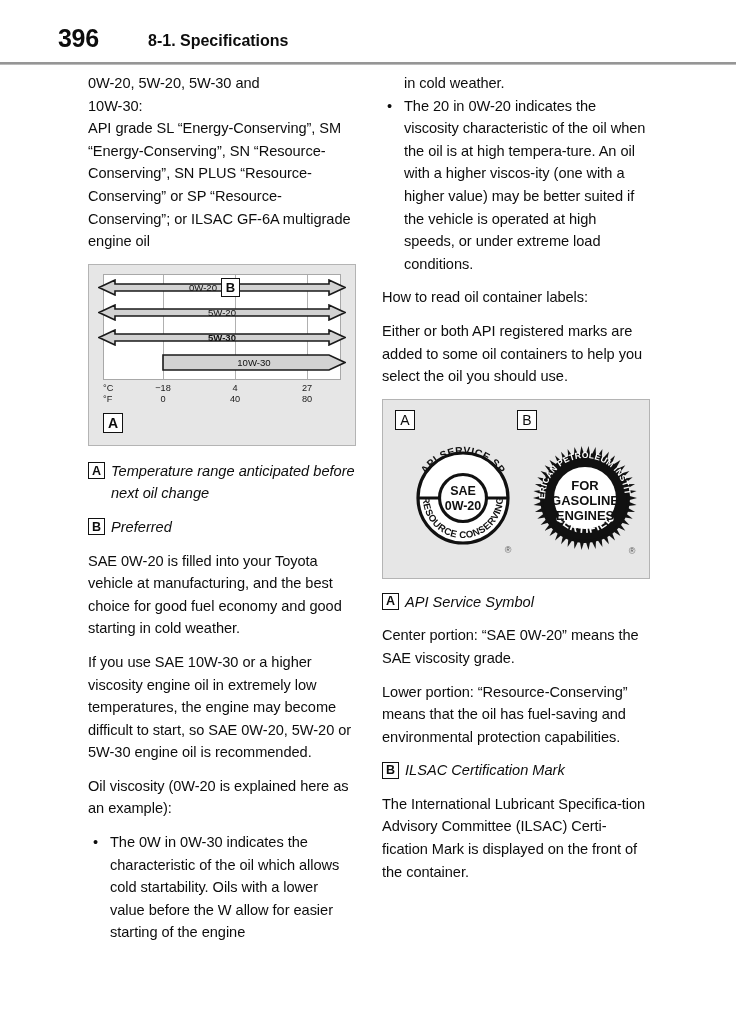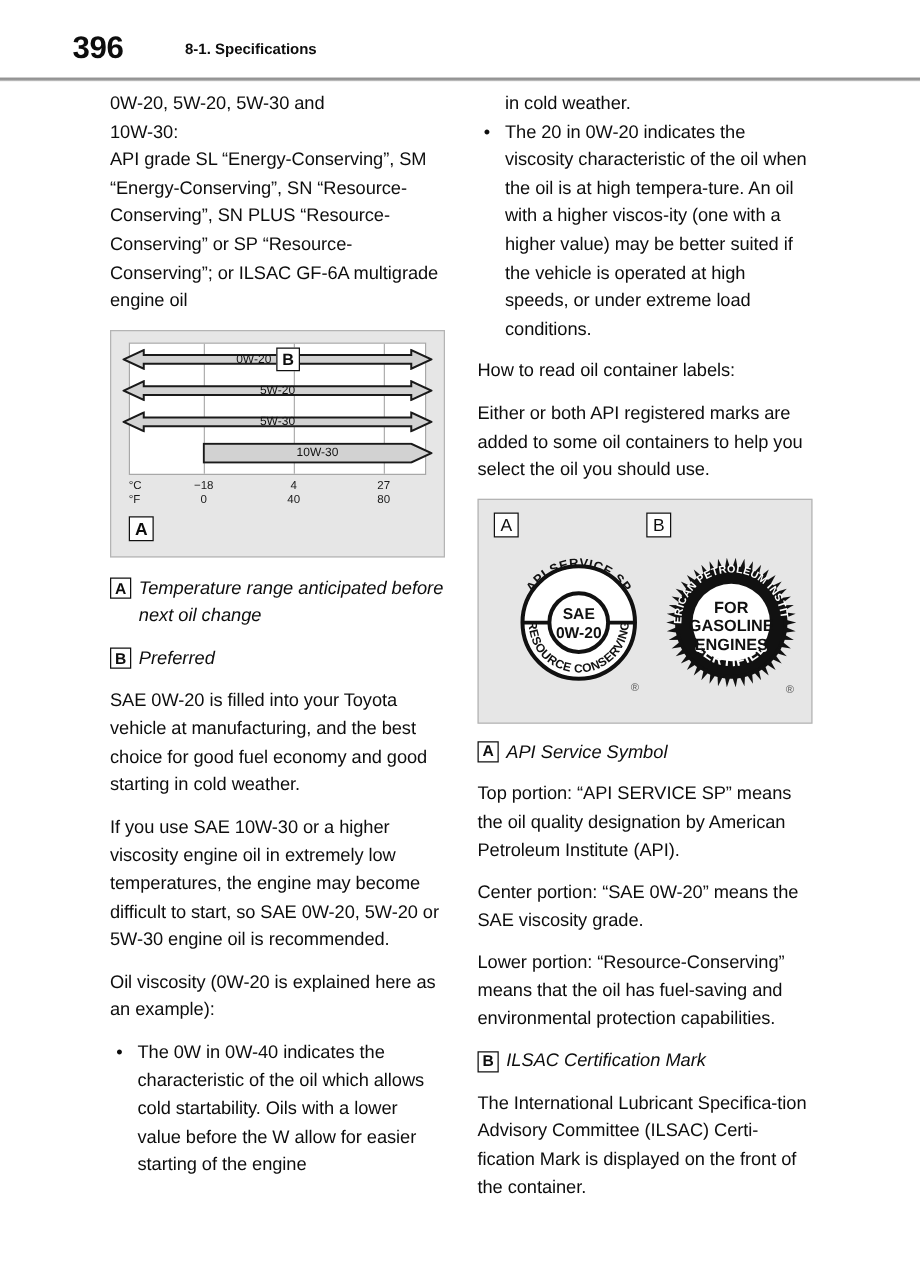--- a/index.html
+++ b/index.html
@@ -37,21 +37,21 @@
     top: 26px;
     font-size: 25px;
     font-weight: bold;
     letter-spacing: -0.3px;
     line-height: 1;
   }
   .section-title {
     position: absolute;
     left: 136px;
     top: 33px;
-    font-size: 12px;
+    font-size: 16px;
     font-weight: bold;
     line-height: 1;
     padding-left: 12px;
   }
   .header-rule {
     position: absolute;
     left: 0;
     top: 62px;
     width: 736px;
     height: 3px;
@@ -286,21 +286,21 @@
       </div>
       <div class="inline-tag-b" style="left:132px; top:13px;">B</div>
 
       <div class="bar" style="left:9px; top:39px; width:248px;">
         <svg width="248" height="17" viewBox="0 0 248 17">
           <polygon points="1,8.5 17,1 17,5 231,5 231,1 247,8.5 231,16 231,12 17,12 17,16" fill="#d2d2d2" stroke="#1a1a1a" stroke-width="1.6" stroke-linejoin="miter"></polygon>
         </svg>
         <div class="bar-label" style="left:94px; width:60px;">5W-20</div>
       </div>
 
-      <div class="bar" style="left:9px; top:64px; width:248px;">
+      <div class="bar" style="left:9px; top:64px; width:248px;font-weight:bold;">
         <svg width="248" height="17" viewBox="0 0 248 17">
           <polygon points="1,8.5 17,1 17,5 231,5 231,1 247,8.5 231,16 231,12 17,12 17,16" fill="#d2d2d2" stroke="#1a1a1a" stroke-width="1.6" stroke-linejoin="miter"></polygon>
         </svg>
         <div class="bar-label" style="left:94px; width:60px;">5W-30</div>
       </div>
 
       <div class="bar" style="left:73px; top:89px; width:184px;">
         <svg width="184" height="17" viewBox="0 0 184 17">
           <polygon points="1,1 167,1 167,1 183,8.5 167,16 1,16" fill="#d2d2d2" stroke="#1a1a1a" stroke-width="1.6" stroke-linejoin="miter"></polygon>
         </svg>
@@ -332,21 +332,21 @@
       <span class="tagbox">B</span>
       <span class="ctext">Preferred</span>
     </div>
 
     <p class="body">SAE 0W-20 is filled into your Toyota vehicle at manufacturing, and the best choice for good fuel economy and good starting in cold weather.</p>
     <p class="body">If you use SAE 10W-30 or a higher viscosity engine oil in extremely low temperatures, the engine may become difficult to start, so SAE 0W-20, 5W-20 or 5W-30 engine oil is recommended.</p>
     <p class="body">Oil viscosity (0W-20 is explained here as an example):</p>
 
     <div class="bullet">
       <span class="dot">•</span>
-      <span>The 0W in 0W-40 indicates the characteristic of the oil which allows cold startability. Oils with a lower value before the W allow for easier starting of the engine</span>
+      <span>The 0W in 0W-30 indicates the characteristic of the oil which allows cold startability. Oils with a lower value before the W allow for easier starting of the engine</span>
     </div>
   </div>
 
   <div class="col col-right">
 
     <p class="body tight" style="padding-left:22px;">in cold weather.</p>
 
     <div class="bullet">
       <span class="dot">•</span>
       <span>The 20 in 0W-20 indicates the viscosity characteristic of the oil when the oil is at high tempera-ture. An oil with a higher viscos-ity (one with a higher value) may be better suited if the vehicle is operated at high speeds, or under extreme load conditions.</span>
@@ -454,21 +454,20 @@
           <text x="103" y="114" text-anchor="middle" font-family="'Liberation Sans', sans-serif" font-size="9" fill="#555">®</text>
         </svg>
       </div>
     </div>
 
     <div class="callout">
       <span class="tagbox">A</span>
       <span class="ctext">API Service Symbol</span>
     </div>
 
-    <p class="body">Top portion: “API SERVICE SP” means the oil quality designation by American Petroleum Institute (API).</p>
     <p class="body">Center portion: “SAE 0W-20” means the SAE viscosity grade.</p>
     <p class="body">Lower portion: “Resource-Conserving” means that the oil has fuel-saving and environmental protection capabilities.</p>
 
     <div class="callout">
       <span class="tagbox">B</span>
       <span class="ctext">ILSAC Certification Mark</span>
     </div>
 
     <p class="body">The International Lubricant Specifica-tion Advisory Committee (ILSAC) Certi-fication Mark is displayed on the front of the container.</p>
   </div>

